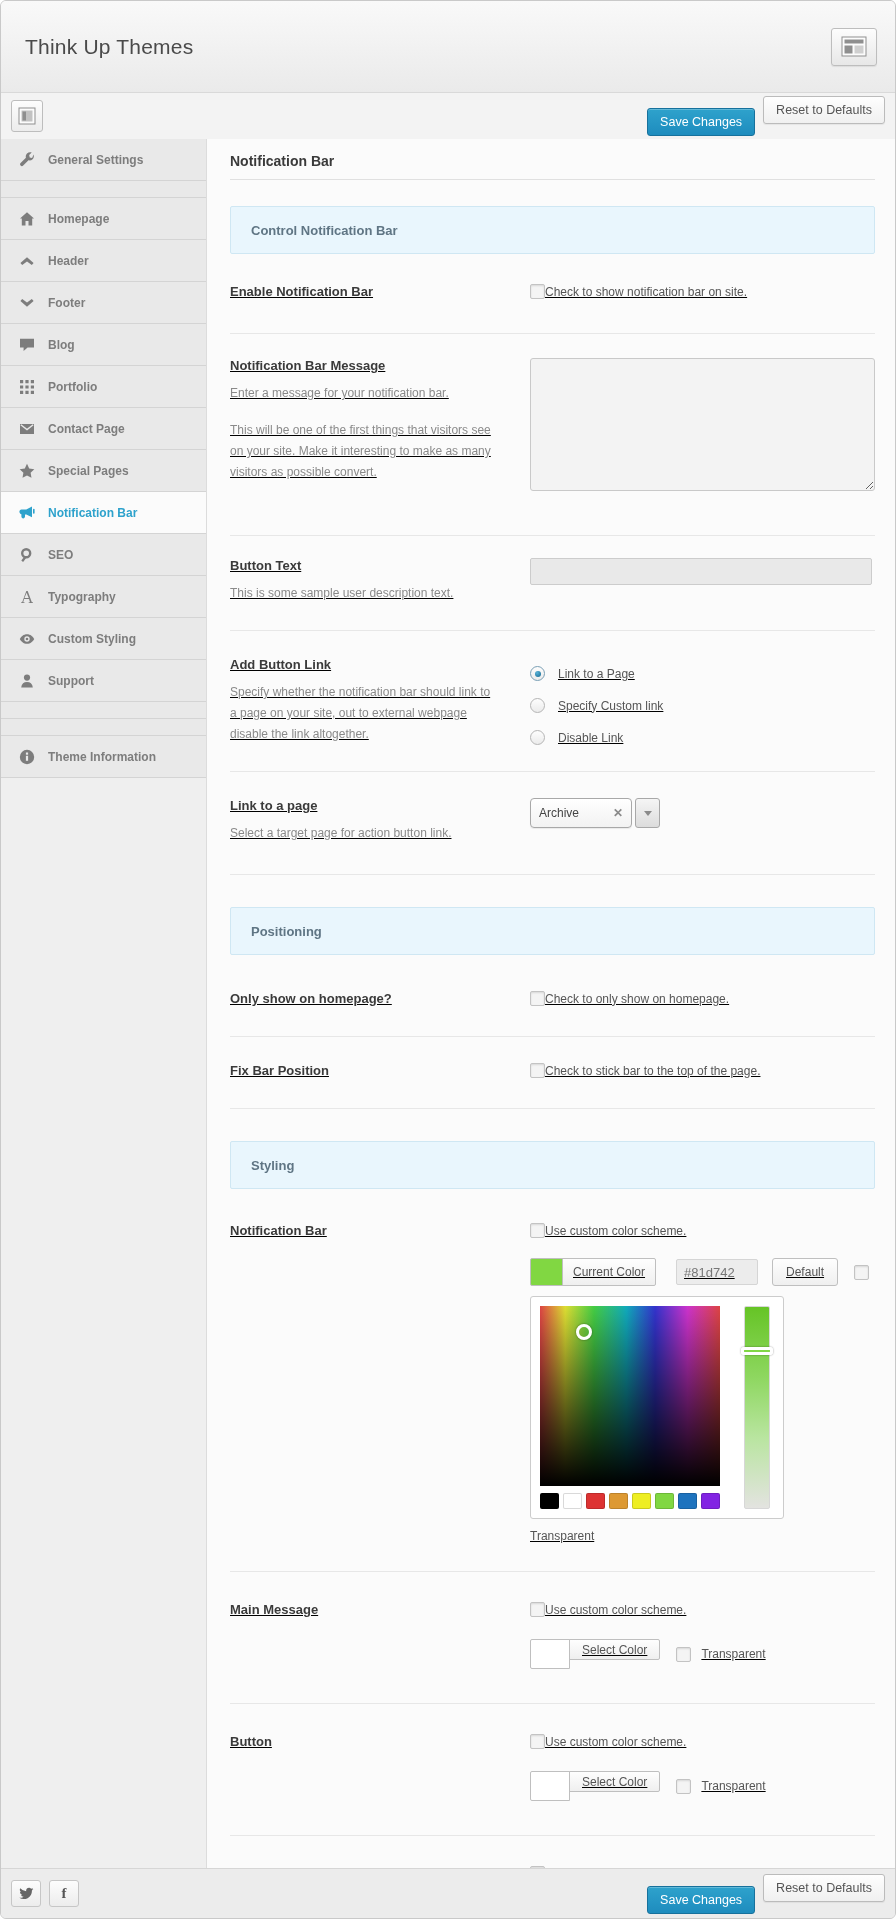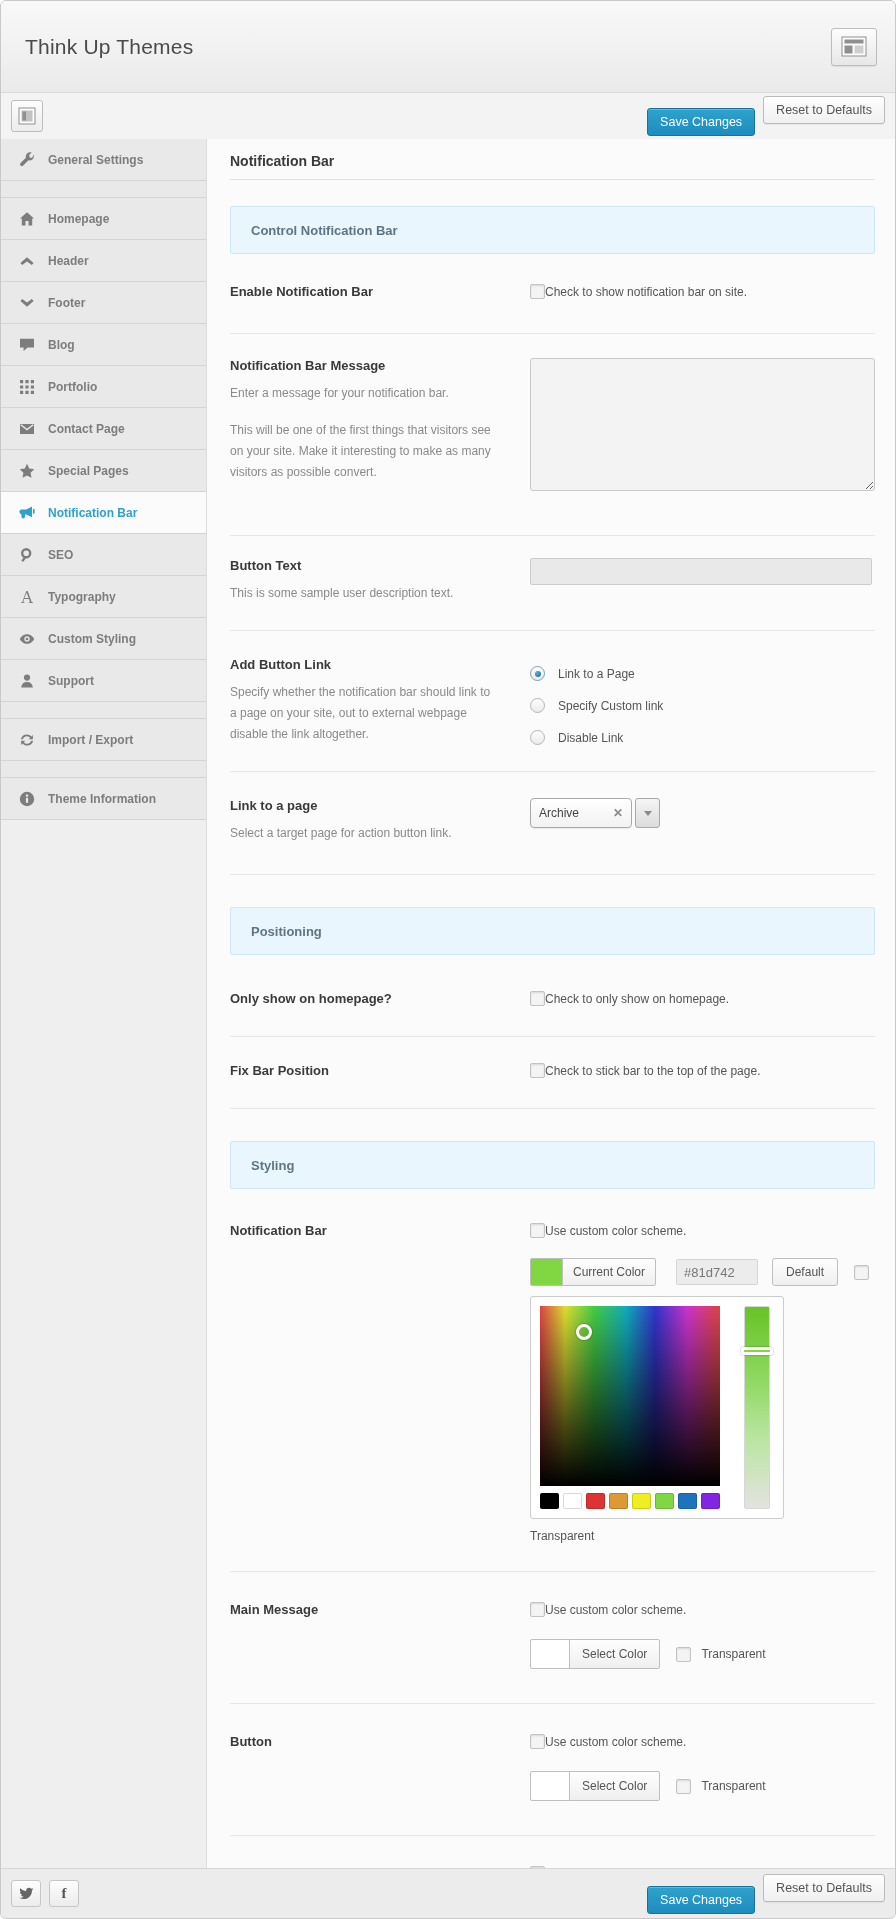--- a/index.html
+++ b/index.html
@@ -36,21 +36,21 @@
   .side-icon { width:16px; height:16px; margin-right:13px; display:inline-flex; }
   .side-icon svg { width:16px; height:16px; fill:currentColor; }
   .side-label { font-size:12px; font-weight:bold; }
   .side-gap { height:17px; background:#e9e9e9; border-bottom:1px solid #d4d4d4; }
 
   .main { flex:1 1 auto; background:#fbfbfb; border-left:1px solid #dcdcdc; border-right:1px solid #e2e2e2;
           margin-right:18px; padding:14px 22px 0 23px; }
   .page-title { font-size:14px; font-weight:bold; color:#3a3a3a; padding-bottom:10px; border-bottom:1px solid #e0e0e0; }
   .sec-head { margin-top:26px; height:48px; background:#e9f6fd; border:1px solid #cfe7f3; border-radius:2px;
               display:flex; align-items:center; padding-left:20px; font-size:13px; font-weight:bold; color:#5f7584; }
-  .row { display:flex; padding:22px 0; border-bottom:1px solid #e7e7e7; }
+  .row { display:flex; padding:22px 0; border-bottom:1px solid #e7e7e7;text-decoration:underline; }
   .row.last { border-bottom:none; }
   .lbl-col { width:300px; flex:0 0 300px; padding-right:30px; }
   .ctl-col { flex:1 1 auto; }
   .lbl { font-size:13px; font-weight:bold; color:#3a3a3a; }
   .desc { font-size:12px; color:#8a8a8a; line-height:1.75; margin-top:10px; }
   .desc + .desc { margin-top:16px; }
 
   .cb { width:15px; height:15px; border:1px solid #c3c3c3; border-radius:2px; background:#f4f4f4;
         box-shadow:inset 0 1px 2px rgba(0,0,0,.12); display:inline-block; flex:0 0 15px; cursor:pointer; }
   .cb-row { display:flex; align-items:center; font-size:12px; color:#555; }
@@ -99,21 +99,21 @@
   .pk-palette { display:flex; gap:4px; margin-top:7px; }
   .pal { width:19px; height:16px; border-radius:2px; border:1px solid rgba(0,0,0,.15); cursor:pointer; }
   .pk-strip { position:relative; width:26px; height:203px; margin-left:24px; border:1px solid #d7d7d7; border-radius:2px;
               background:linear-gradient(to bottom,#66c426 0%, #8ed760 35%, #b9e5a0 65%, #e3e3e0 100%); cursor:pointer; }
   .pk-handle { position:absolute; left:-4px; right:-4px; top:40px; height:8px; background:rgba(130,215,70,.9);
                border:3px solid #fff; border-radius:3px; box-shadow:0 0 2px rgba(0,0,0,.45); cursor:grab; }
   .transparent-lbl { margin-top:10px; font-size:12px; color:#555; }
 
   .select-combo { display:inline-flex; align-items:stretch; }
   .sc-swatch { width:40px; height:30px; background:#fff; border:1px solid #bfbfbf; border-radius:2px 0 0 2px; }
-  .sc-btn { height:30px; margin-left:-1px; padding:0 12px; font-size:12px; color:#555; cursor:pointer;
+  .sc-btn { height:21px; margin-left:-1px; padding:0 12px; font-size:12px; color:#555; cursor:pointer;
             background:linear-gradient(#fefefe,#efefef); border:1px solid #bfbfbf; border-radius:0 2px 2px 0;text-align:right; }
   .sc-row { display:flex; align-items:center; margin-top:22px; }
   .sc-row .cb { margin-left:16px; }
   .sc-row .t-lbl { font-size:12px; color:#555; margin-left:10px; }
 
   
   .ftr { height:50px; flex:0 0 50px; background:#ececec; border-top:1px solid #d6d6d6; display:flex;
          align-items:center; justify-content:space-between; padding:0 10px; }
   .social { display:flex; gap:8px; }
   .soc-btn { width:30px; height:27px; background:linear-gradient(#fdfdfd,#ececec); border:1px solid #c6c6c6;
@@ -259,28 +259,20 @@
         <div class="side-item">
           <span class="side-icon">
             <svg viewBox="0 0 16 16">
               <circle cx="8" cy="4.6" r="3.1"></circle>
               <path d="M2.2 14.5c.4-3.6 2.7-5.4 5.8-5.4s5.4 1.8 5.8 5.4z"></path>
             </svg>
           </span>
           <span class="side-label">Support</span>
         </div>
         <div class="side-gap"></div>
-        <div class="side-item">
-          <span class="side-icon">
-            <svg viewBox="0 0 16 16">
-              <path d="M8 2.4c1.8 0 3.4.8 4.4 2.1l1.5-1.4v4.2h-4.2l1.5-1.5A4.3 4.3 0 0 0 3.8 7.2H1.9A6.1 6.1 0 0 1 8 2.4zM8 13.6c-1.8 0-3.4-.8-4.4-2.1l-1.5 1.4V8.7h4.2L4.8 10.2a4.3 4.3 0 0 0 7.4-1.4h1.9A6.1 6.1 0 0 1 8 13.6z"></path>
-            </svg>
-          </span>
-          <span class="side-label">Import / Export</span>
-        </div>
         <div class="side-gap"></div>
         <div class="side-item">
           <span class="side-icon">
             <svg viewBox="0 0 16 16">
               <circle cx="8" cy="8" r="7.2"></circle>
               <rect x="6.9" y="6.8" width="2.2" height="5" fill="#e9e9e9"></rect>
               <rect x="6.9" y="3.5" width="2.2" height="2.2" fill="#e9e9e9"></rect>
             </svg>
           </span>
           <span class="side-label">Theme Information</span>

